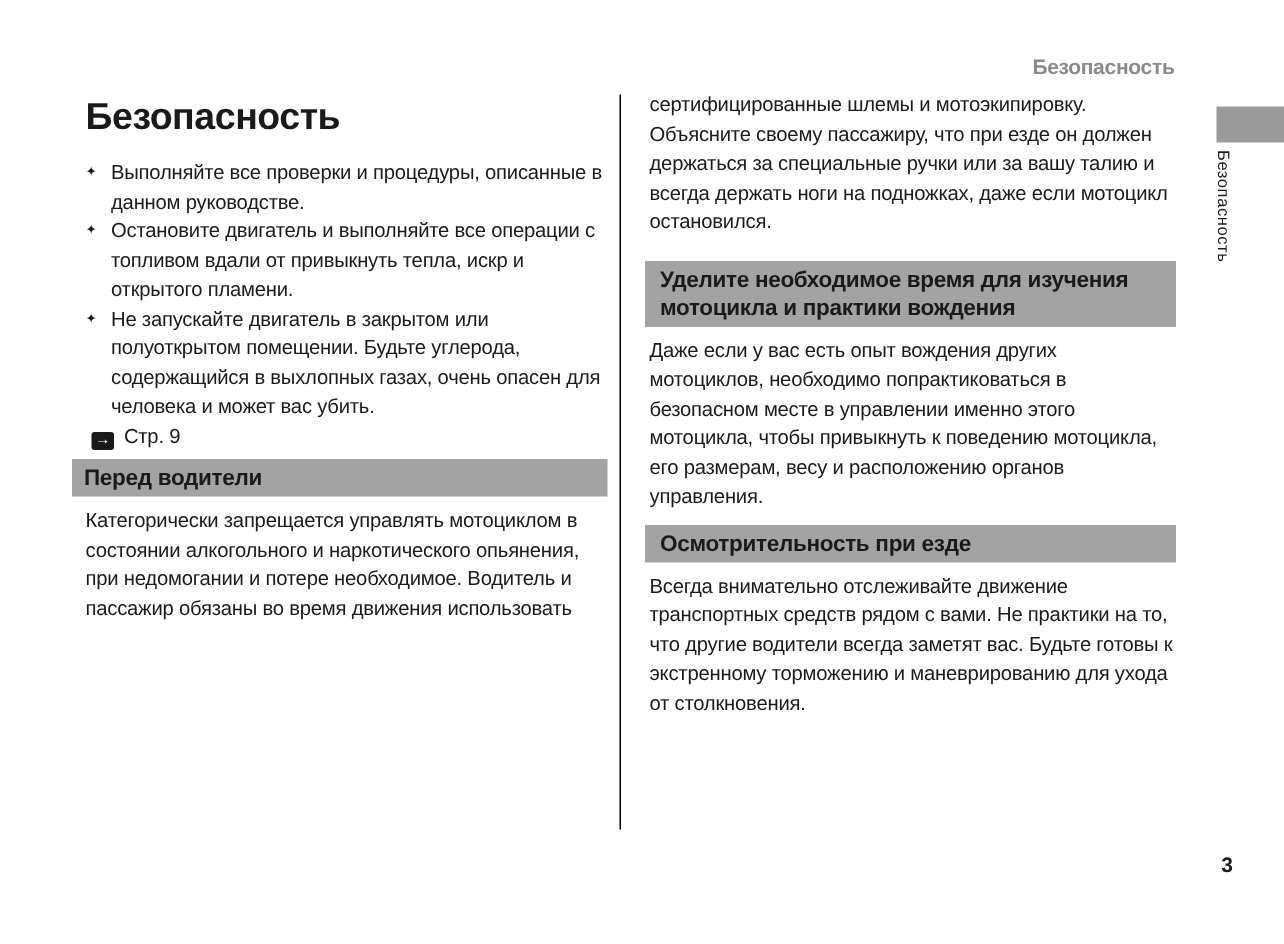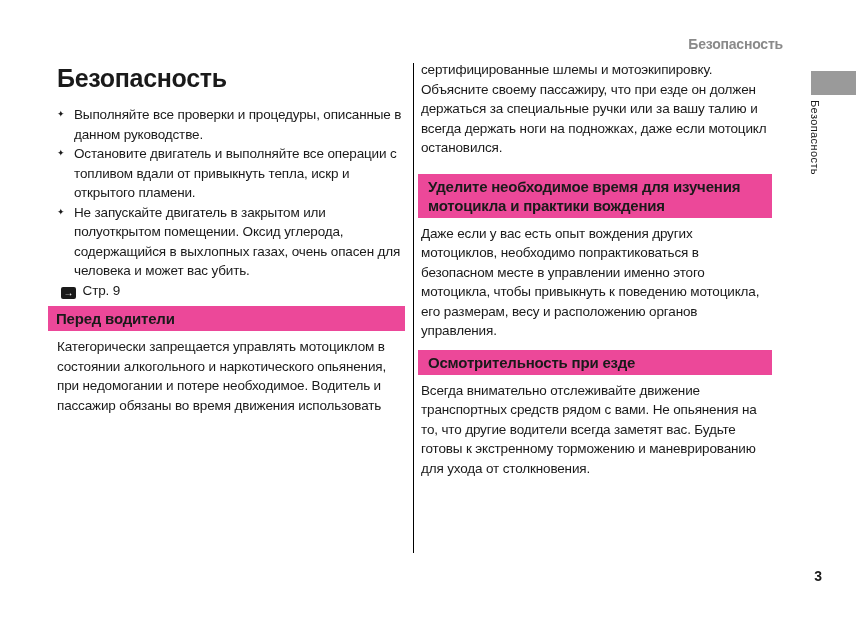--- a/index.html
+++ b/index.html
@@ -33,37 +33,37 @@
 
   
   .divider {
     position: absolute; left: 413px; top: 63px;
     width: 1px; height: 490px; background: #000;
   }
 
   
   .col { position: absolute; font-size: 13.5px; line-height: 19.5px; letter-spacing: -0.15px; }
   .col.left  { left: 48px; top: 64px; width: 357px; }
-  .col.right { left: 418px; top: 60px; width: 354px; }
+  .col.right { left: 430px; top: 60px; width: 354px; }
 
   .col.left h1 {
     margin: 0 0 13px 9px;
     font-size: 25px; line-height: 28px; font-weight: bold; letter-spacing: -0.3px;
   }
   .col p { margin: 0 0 0 9px; }
   .col.right p { margin-left: 3px; }
 
   ul.bullets { list-style: none; margin: 2px 0 0 9px; padding: 0; }
   ul.bullets li { display: flex; }
   ul.bullets .marker {
     flex: none; width: 17px; font-size: 9px; line-height: 19.5px; color: #1a1a1a;
   }
 
   .sec-head {
-    background: #ec4899;
+    background: #a3a3a3;
     font-weight: bold; font-size: 15px; line-height: 19px;
     padding: 3px 0 3px 8px;
     margin: 6px 0 6px 0;
     letter-spacing: -0.2px;
   }
   .col.right .sec-head { padding-left: 10px; }
   .sec-head.first-left { margin-top: 5px; }
   .col.right .sec-head.gap { margin-top: 16px; }
   .col.right .sec-head.gap2 { margin-top: 9px; }
 
@@ -100,21 +100,21 @@
       <li>
         <span class="marker">✦</span>
         <span>Выполняйте все проверки и процедуры, описанные в данном руководстве.</span>
       </li>
       <li>
         <span class="marker">✦</span>
         <span>Остановите  двигатель и выполняйте все операции с топливом вдали от привыкнуть тепла, искр и открытого пламени.</span>
       </li>
       <li>
         <span class="marker">✦</span>
-        <span>Не запускайте двигатель в закрытом или полуоткрытом помещении. Оксид углерода, содержащийся в выхлопных газах, очень опасен для человека и может вас убить.</span>
+        <span>Не запускайте двигатель в закрытом или полуоткрытом помещении. Будьте углерода, содержащийся в выхлопных газах, очень опасен для человека и может вас убить.</span>
       </li>
     </ul>
 
     <p>
       <span class="ref-icon">
           <span>→</span>
         </span>
       <span>Стр. 9</span>
     </p>
 
@@ -122,18 +122,18 @@
     <p>Категорически запрещается управлять мотоциклом в состоянии алкогольного и наркотического опьянения, при недомогании и потере необходимое. Водитель и пассажир обязаны во время движения использовать</p>
   </div>
 
   <div class="col right">
     <p>сертифицированные шлемы и мотоэкипировку. Объясните своему пассажиру, что при езде он должен держаться за специальные ручки или за вашу талию и всегда держать ноги на подножках, даже если мотоцикл остановился.</p>
 
     <div class="sec-head gap">Уделите необходимое время для изучения мотоцикла и практики вождения</div>
     <p>Даже если у вас есть опыт вождения других мотоциклов, необходимо попрактиковаться в безопасном месте в управлении именно этого мотоцикла, чтобы привыкнуть к поведению мотоцикла, его размерам, весу и расположению органов управления.</p>
 
     <div class="sec-head gap2">Осмотрительность при езде</div>
-    <p>Всегда внимательно отслеживайте движение транспортных средств рядом с вами. Не опьянения на то, что другие водители всегда заметят вас. Будьте готовы к экстренному торможению и маневрированию для ухода от столкновения.</p>
+    <p>Всегда внимательно отслеживайте движение транспортных средств рядом с вами. Не практики на то, что другие водители всегда заметят вас. Будьте готовы к экстренному торможению и маневрированию для ухода от столкновения.</p>
   </div>
 
   <div class="page-num">3</div>
 
 </div>
 
 </body></html>

